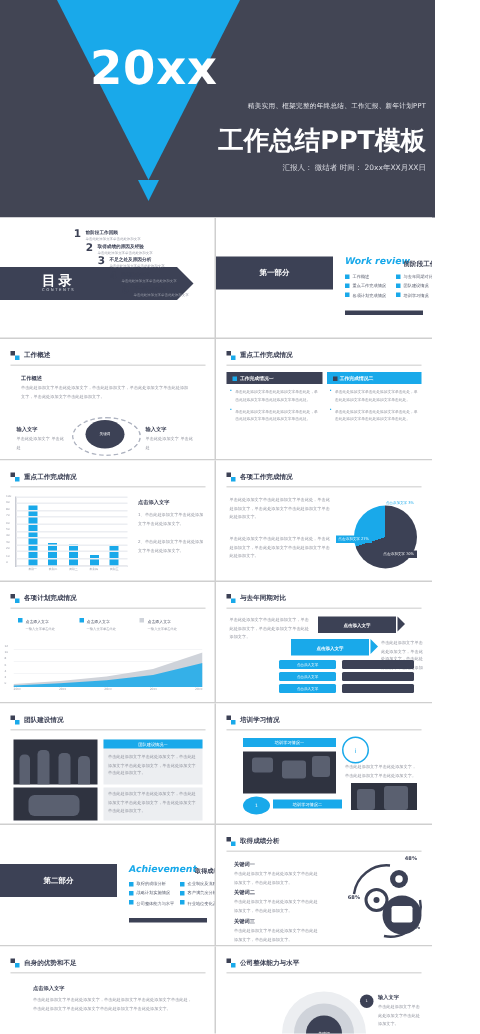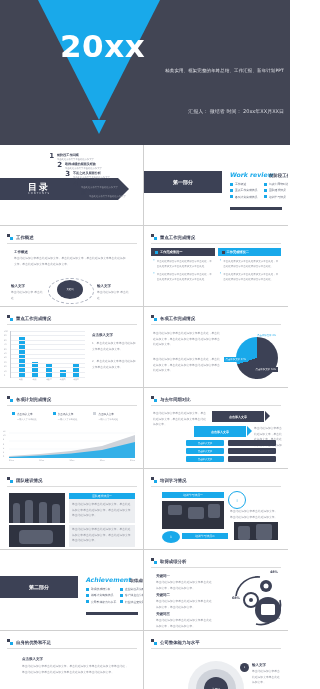--- a/index.html
+++ b/index.html
@@ -118,20 +118,21 @@
 </head>
 <body>
 
 <div class="page">
 
   <div class="cover">
     <div class="tri"></div>
     <div class="tri2"></div>
     <div class="yr">20xx</div>
     <div class="sub">精美实用、框架完整的年终总结、工作汇报、新年计划PPT</div>
+    <div class="ttl">工作总结PPT模板</div>
     <div class="meta">汇报人： 微结者    时间： 20xx年XX月XX日</div>
   </div>
 
   <div class="grid">
 
     <div class="slide">
       <div class="toc-band"></div>
       <div class="toc-word">目录</div>
       <div class="toc-rowwrap">
         <div class="toc-row" style="margin-left:0">

